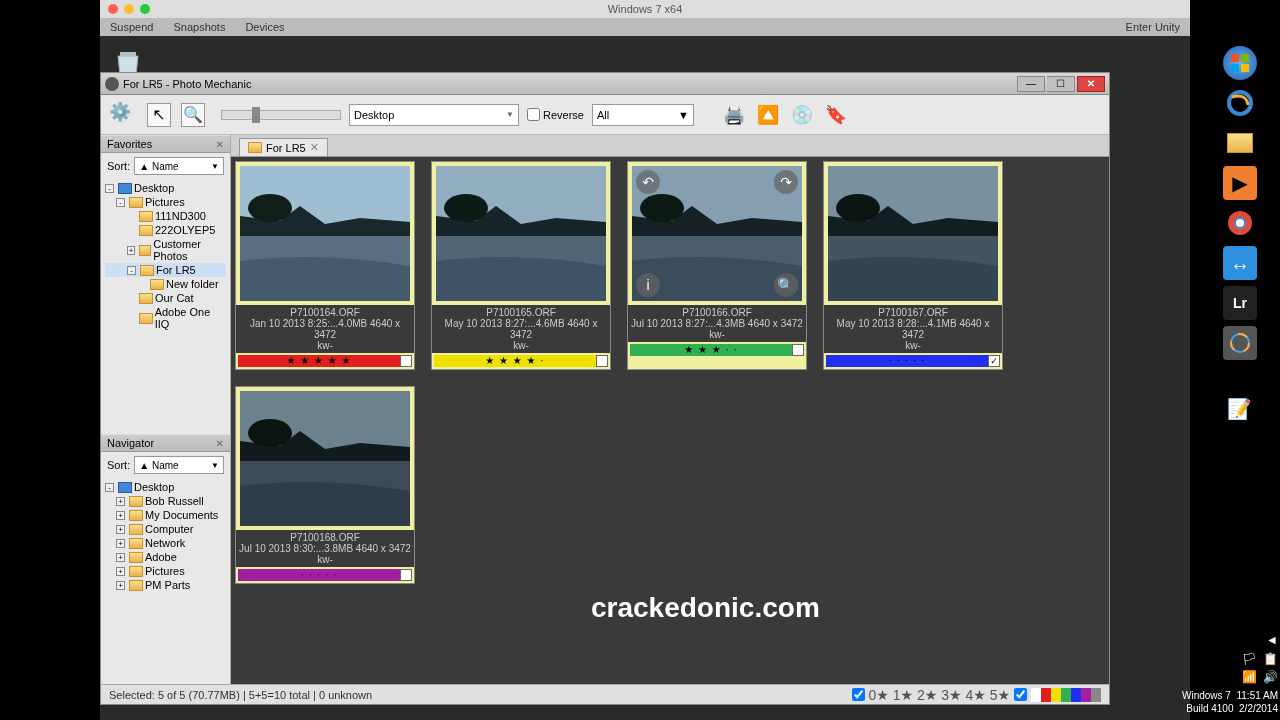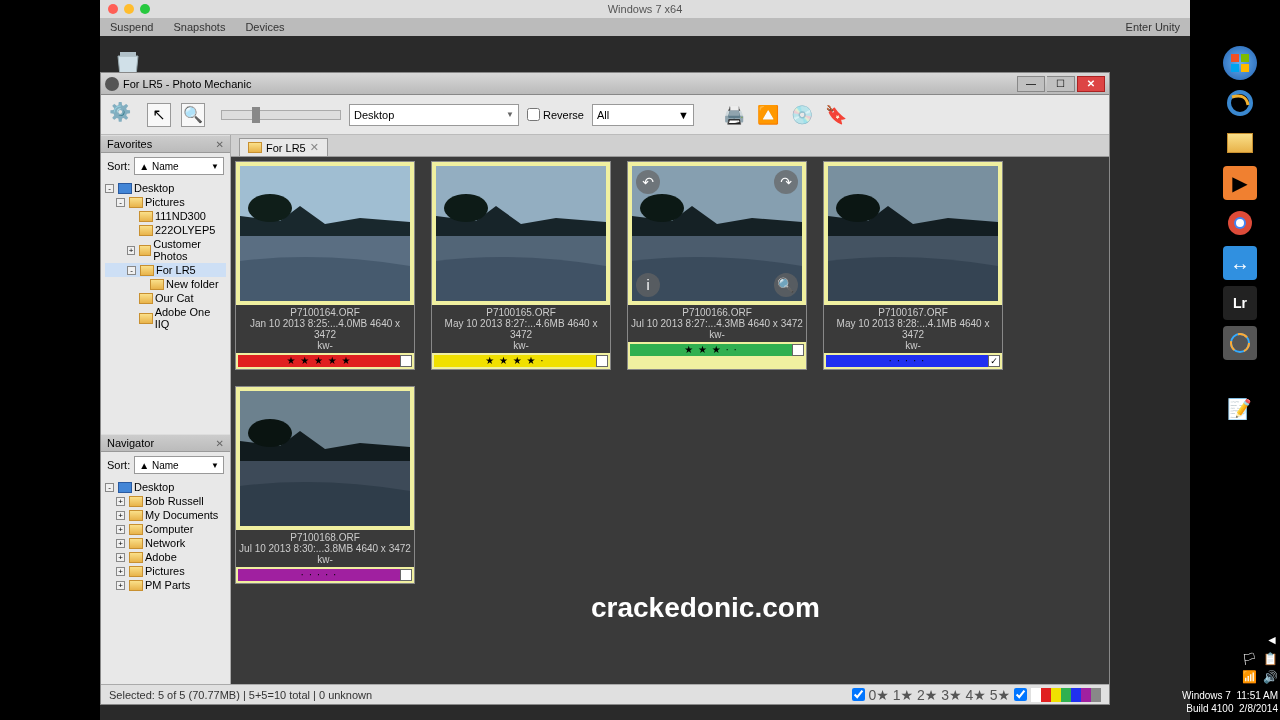--- a/index.html
+++ b/index.html
@@ -446,14 +446,14 @@
   </div>
   <div class="tray-icons">
     <span>🏳</span>
     <span>📋</span>
   </div>
   <div class="tray-icons">
     <span>📶</span>
     <span>🔊</span>
   </div>
   <div><span>Windows 7</span>&nbsp;&nbsp;<span>11:51 AM</span></div>
-  <div><span>Build 4100</span>&nbsp;&nbsp;<span>2/8/2014</span></div>
+  <div><span>Build 4100</span>&nbsp;&nbsp;<span>2/2/2014</span></div>
 </div>
 
 </body></html>

